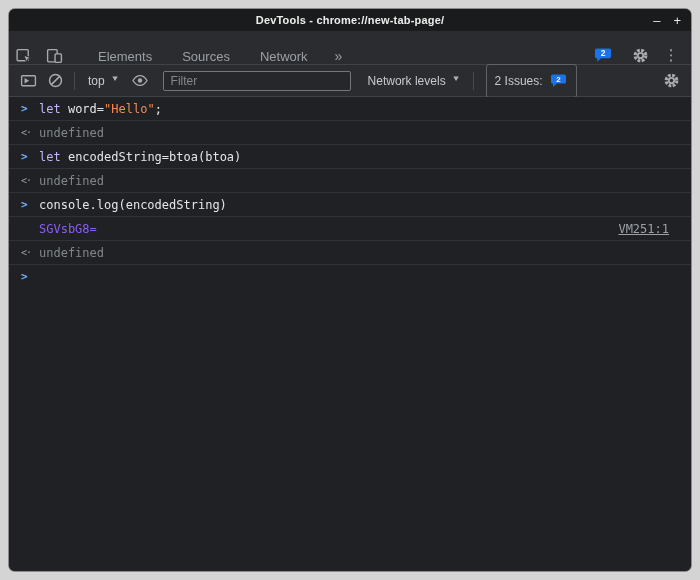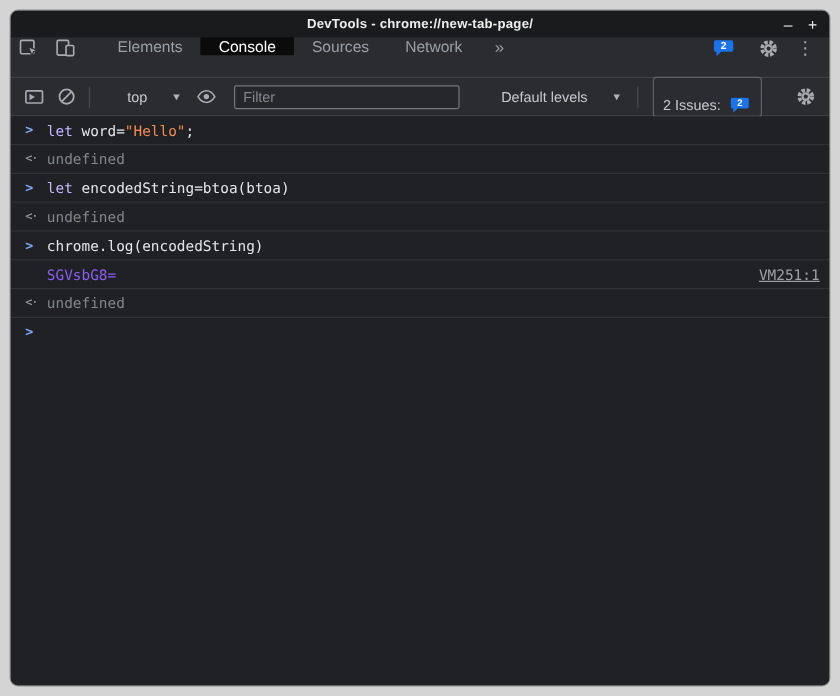--- a/index.html
+++ b/index.html
@@ -23,51 +23,51 @@
   }
   .titlebar .title { color:#ededed; font-size:11px; font-weight:bold; letter-spacing:.2px; }
   .win-controls {
     position:absolute; right:10px; top:0; height:100%;
     display:flex; align-items:center; gap:13px; color:#e8e8e8; font-size:13px;
   }
   .win-controls span { cursor:default; line-height:1; }
   
   .tabbar {
     height:34px; flex:none; background:#2b2c2f; border-bottom:1px solid #404346;
-    display:flex; align-items:flex-start;
+    display:flex; align-items:flex-end;
   }
   .tbtn {
     width:30px; display:flex; align-items:center; justify-content:center;
     color:#a7abb0; flex:none;
   }
   .tabs { display:flex; margin-left:14px; }
   .tab { padding:0 15px; display:flex; align-items:center; font-size:13px; color:#9aa0a6; cursor:default; }
   .tab.active { background:#0b0b0c; color:#ffffff; }
   .tab-overflow { color:#9aa0a6; font-size:14px; padding:0 12px; display:flex; align-items:center; }
   .tabbar-right { margin-left:auto; display:flex; align-items:center; padding-right:8px; gap:4px; }
   .badge { display:flex; align-items:center; padding:0 8px; }
   .kebab { font-size:15px; color:#a7abb0; width:24px; text-align:center; }
   
   .toolbar {
     height:32px; flex:none; background:#2b2c2f; border-bottom:1px solid #404346;
     display:flex; align-items:center; padding:0 6px;
   }
   .icon-btn { width:27px; height:26px; display:flex; align-items:center; justify-content:center; color:#a7abb0; flex:none; }
   .vdiv { width:1px; height:18px; background:#47494d; margin:0 5px; flex:none; }
-  .dd { display:flex; align-items:center; gap:20px; padding:0 8px; font-size:12px; color:#c6cad0; flex:none;margin-left:18px; }
+  .dd { display:flex; gap:6px; padding:0 8px; font-size:12px; color:#c6cad0; flex:none; }
   .caret { font-size:8px; color:#aeb2b8; transform:scaleX(1.15); }
   .filter {
     width:188px; height:20px; flex:none; margin:0 9px;
     background:#26272b; border:1px solid #73777c; border-radius:2px;
     color:#c8ccd2; font-size:12px; padding:0 7px; outline:none;
     font-family:"Liberation Sans", sans-serif;
   }
   .filter::placeholder { color:#84888d; }
   .issues-btn {
-    display:flex; align-items:flex-start; gap:6px; flex:none;
+    display:flex; align-items:center; gap:6px; flex:none;
     border:1px solid #5f6368; border-radius:3px; height:21px; padding:16px 8px;
     color:#c6cad0; font-size:12px; margin:0 7px;
   }
   .push-right { margin-left:auto; }
   
   .console { flex:1; background:#202124; font-family:"DejaVu Sans Mono", monospace; overflow:hidden; }
   .crow {
     display:flex; align-items:flex-start;
     padding:5px 0 4px 12px; border-bottom:1px solid #313236; font-size:12px; line-height:14px;
   }
@@ -75,21 +75,21 @@
   .cicon { width:18px; flex:none; font-size:11px; line-height:14px; }
   .prompt-icon { color:#7cacf8; font-weight:bold; }
   .result-icon { color:#9aa0a6; font-size:10px; letter-spacing:-1px; }
   .code { white-space:pre; color:#e3e5e8; }
   .kw  { color:#c4b5fd;margin-top:20px; }
   .str { color:#f28b54; }
   .pl  { color:#e3e5e8; }
   .result-text { color:#81868b;text-align:right; }
   .log-text { color:#8b5cf6; }
   .srclink {
-    margin-left:auto; margin-right:8px; color:#9aa0a6;
+    margin-left:auto; margin-right:22px; color:#9aa0a6;
     text-decoration:underline; font-size:12px; cursor:pointer; white-space:nowrap;
   }
   svg { display:block; }
 </style>
 </head>
 <body>
 
 <div class="window">
 
   <div class="titlebar">
@@ -114,23 +114,20 @@
         <svg width="17" height="17" viewBox="0 0 16 16">
           <rect x="1.5" y="2.5" width="9" height="11.5" rx="1" fill="none" stroke="currentColor" stroke-width="1.3"></rect>
           <rect x="8.5" y="6.5" width="6" height="8" rx="1" fill="#2b2c2f" stroke="currentColor" stroke-width="1.3"></rect>
         </svg>
       </span>
     </div>
 
     <div class="tabs">
       <div class="tab">
           <span>Elements</span>
-        </div>
-      <div class="tab active">
-          <span>Console</span>
         </div>
       <div class="tab">
           <span>Sources</span>
         </div>
       <div class="tab">
           <span>Network</span>
         </div>
     </div>
     <div class="tab-overflow">
       <span>»</span>
@@ -183,21 +180,21 @@
     <div class="icon-btn">
       <span>
         <svg width="18" height="17" viewBox="0 0 16 16">
           <path d="M1.4 8 C3.4 4.7 5.9 3.4 8 3.4 C10.1 3.4 12.6 4.7 14.6 8 C12.6 11.3 10.1 12.6 8 12.6 C5.9 12.6 3.4 11.3 1.4 8 Z" fill="none" stroke="currentColor" stroke-width="1.3"></path>
           <circle cx="8" cy="8" r="2.1" fill="currentColor"></circle>
         </svg>
       </span>
     </div>
     <input class="filter" type="text" placeholder="Filter" style="">
     <div class="dd">
-      <span>Default levels</span>
+      <span>Network levels</span>
       <span class="caret">▼</span>
     </div>
     <div class="vdiv"></div>
     <div class="issues-btn">
       <span>2 Issues:</span>
       <span>
         <svg width="19" height="14" viewBox="0 0 17 14">
           <path d="M2.5 0.5 h12 q1.5 0 1.5 1.5 v6 q0 1.5 -1.5 1.5 h-7.8 l-3.7 3.4 v-3.4 h-0.5 q-1.5 0 -1.5 -1.5 v-6 q0 -1.5 1.5 -1.5 z" fill="#1a73e8"></path>
           <text x="8.6" y="7.6" text-anchor="middle" font-size="8" font-weight="bold" fill="#ffffff">2</text>
         </svg>
@@ -231,21 +228,21 @@
       <span class="code"><span class="kw">let</span><span class="pl"> encodedString=btoa(btoa)</span></span>
     </div>
 
     <div class="crow">
       <span class="cicon result-icon">&lt;·</span>
       <span class="code result-text">undefined</span>
     </div>
 
     <div class="crow">
       <span class="cicon prompt-icon">&gt;</span>
-      <span class="code"><span class="pl">chrome.log(encodedString)</span></span>
+      <span class="code"><span class="pl">console.log(encodedString)</span></span>
     </div>
 
     <div class="crow">
       <span class="cicon"></span>
       <span class="code log-text">SGVsbG8=</span>
       <a class="srclink">VM251:1</a>
     </div>
 
     <div class="crow">
       <span class="cicon result-icon">&lt;·</span>

